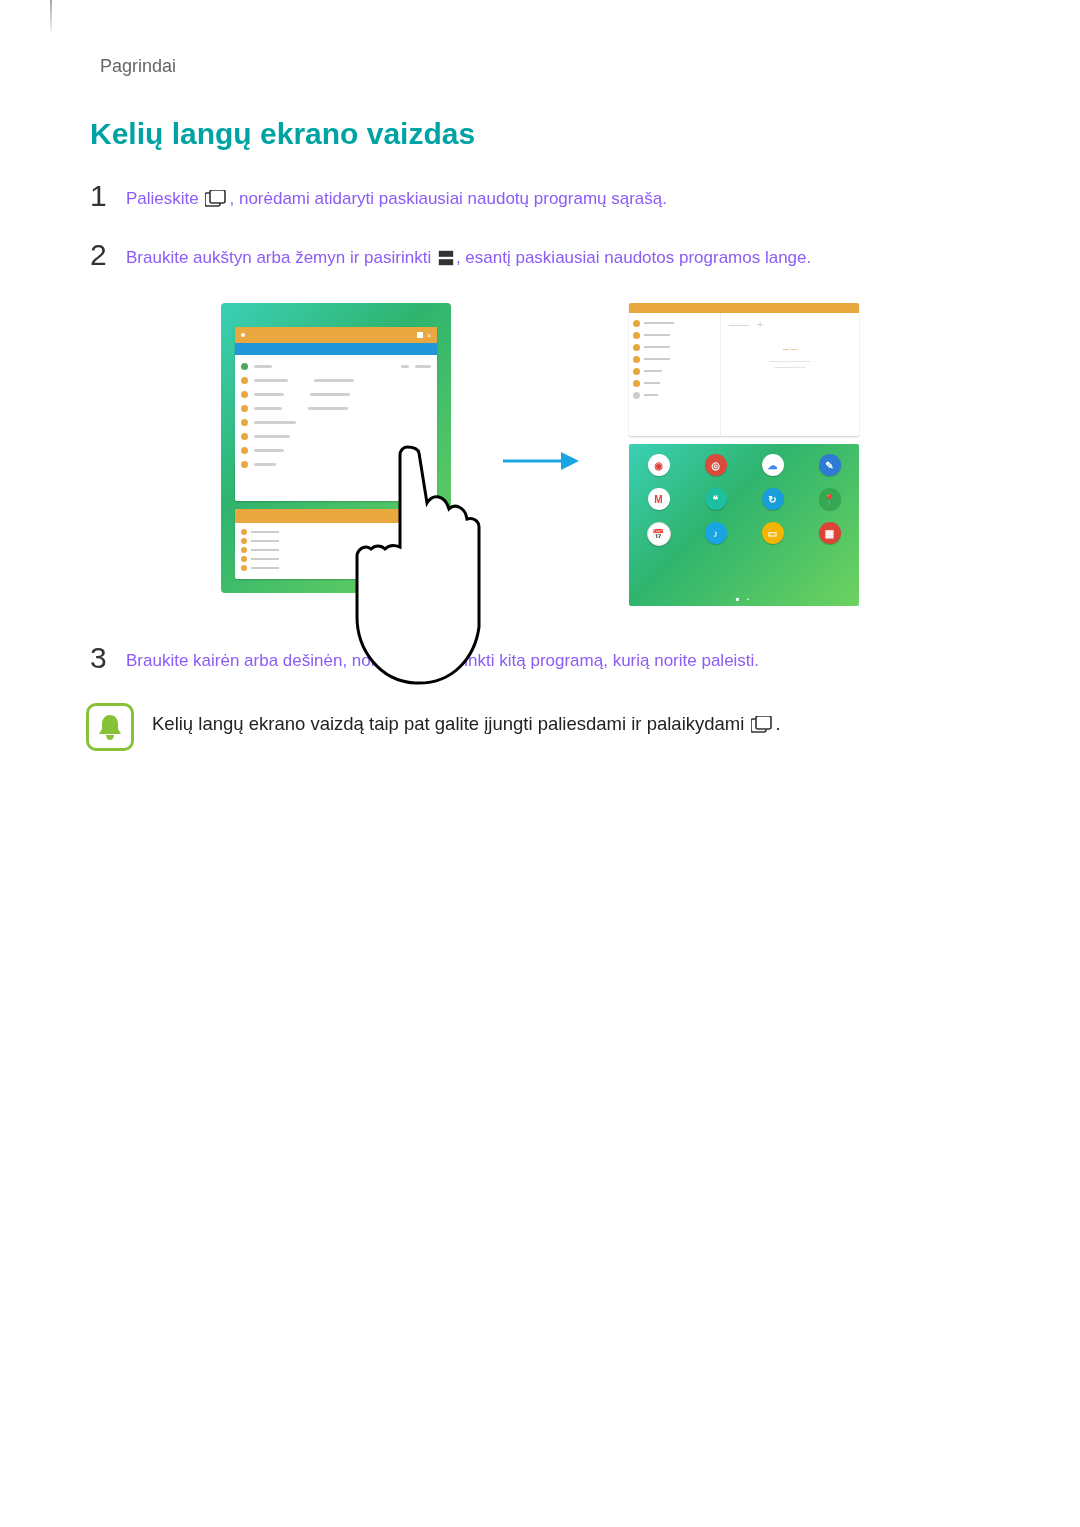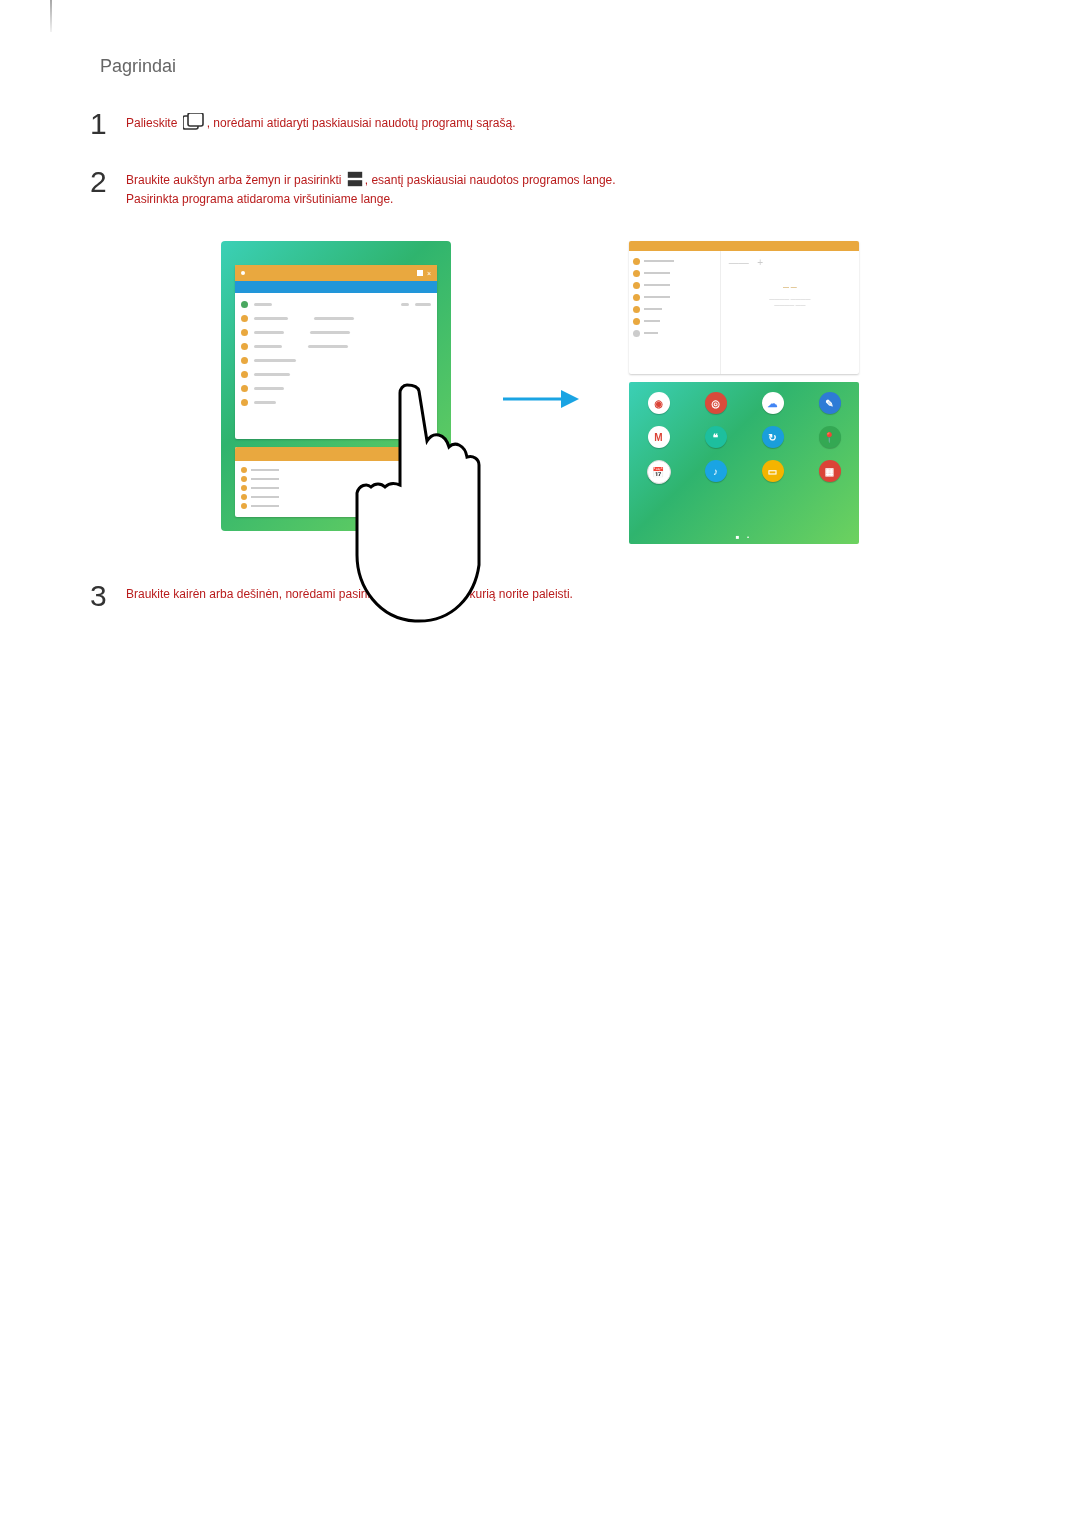--- a/index.html
+++ b/index.html
@@ -21,21 +21,21 @@
     left: 50px;
     top: 0;
     bottom: 0;
     width: 2px;
     background: linear-gradient(to bottom, rgba(0,0,0,0.35), rgba(0,0,0,0.05));
     height: 32px;
   }
   .section-name {
     font-size: 18px;
     color: #666;
-    margin: 16px 0 32px 10px;
+    margin: 16px 0 40px 10px;
   }
   .heading {
     font-size: 30px;
     font-weight: bold;
     color: #00a3a3;
     margin: 0 0 30px 0;
   }
   .steps { }
   .step {
     display: flex;
@@ -44,23 +44,23 @@
   }
   .step-num {
     font-size: 30px;
     font-weight: 300;
     color: #333;
     width: 36px;
     line-height: 1;
     flex-shrink: 0;
   }
   .step-body {
-    font-size: 12px;
+    font-size: 17px;
     line-height: 1.6;
-    color: #b91c1c;
+    color: #8b5cf6;
     padding-top: 4px;
   }
   .inline-icon {
     display: inline-block;
     vertical-align: -3px;
     margin: 0 2px;
   }
   .inline-icon svg { display: block; }
 
   
@@ -271,41 +271,41 @@
   }
 </style>
 </head>
 <body>
 
 <div class="page">
   <div class="left-margin"></div>
 
   <div class="section-name">Pagrindai</div>
 
+  <h2 class="heading">Kelių langų ekrano vaizdas</h2>
 
   <div class="steps">
 
     <div class="step">
       <div class="step-num">1</div>
       <div class="step-body">
         <span>Palieskite </span><span class="inline-icon"><svg width="22" height="17" viewBox="0 0 22 17">
               <rect x="0" y="3" width="15" height="13" rx="2" ry="2" fill="none" stroke="#333" stroke-width="1.6"></rect>
               <rect x="5" y="0" width="15" height="13" rx="2" ry="2" fill="#fff" stroke="#333" stroke-width="1.6"></rect>
             </svg></span><span>, norėdami atidaryti paskiausiai naudotų programų sąrašą.</span>
       </div>
     </div>
 
     <div class="step">
       <div class="step-num">2</div>
       <div class="step-body">
         <span>Braukite aukštyn arba žemyn ir pasirinkti </span><span class="inline-icon"><svg width="16" height="16" viewBox="0 0 16 16">
               <rect x="0.8" y="0.8" width="14.4" height="6" fill="#333"></rect>
               <rect x="0.8" y="9.2" width="14.4" height="6" fill="#333"></rect>
             </svg></span><span>, esantį paskiausiai naudotos programos lange.</span>
-        <div>Pasirinkta programa atidaroma viršutiniame lange.</div>
       </div>
     </div>
 
     <div class="figure">
 
       <div class="screen screen1">
         <div class="screen-bg"></div>
         <div class="screen-inner">
           <div class="card top-card">
             <div class="search">
@@ -487,16 +487,30 @@
           </div>
         </div>
       </div>
     </div>
 
     <div class="step">
       <div class="step-num">3</div>
       <div class="step-body">Braukite kairėn arba dešinėn, norėdami pasirinkti kitą programą, kurią norite paleisti.</div>
     </div>
 
+    <div class="note">
+      <div class="note-icon">
+        <svg width="26" height="28" viewBox="0 0 26 28">
+          <path d="M13 2 C8 2 5 6 5 11 L5 16 L2 21 L24 21 L21 16 L21 11 C21 6 18 2 13 2 Z" fill="#86c138"></path>
+          <path d="M9 22 C9 25 11 27 13 27 C15 27 17 25 17 22 Z" fill="#86c138"></path>
+        </svg>
+      </div>
+      <div class="note-body">
+        <span>Kelių langų ekrano vaizdą taip pat galite įjungti paliesdami ir palaikydami </span><span class="inline-icon"><svg width="22" height="17" viewBox="0 0 22 17">
+              <rect x="0" y="3" width="15" height="13" rx="2" ry="2" fill="none" stroke="#333" stroke-width="1.6"></rect>
+              <rect x="5" y="0" width="15" height="13" rx="2" ry="2" fill="#fff" stroke="#333" stroke-width="1.6"></rect>
+            </svg></span><span>.</span>
+      </div>
+    </div>
 
   </div>
 
 </div>
 
 </body></html>

